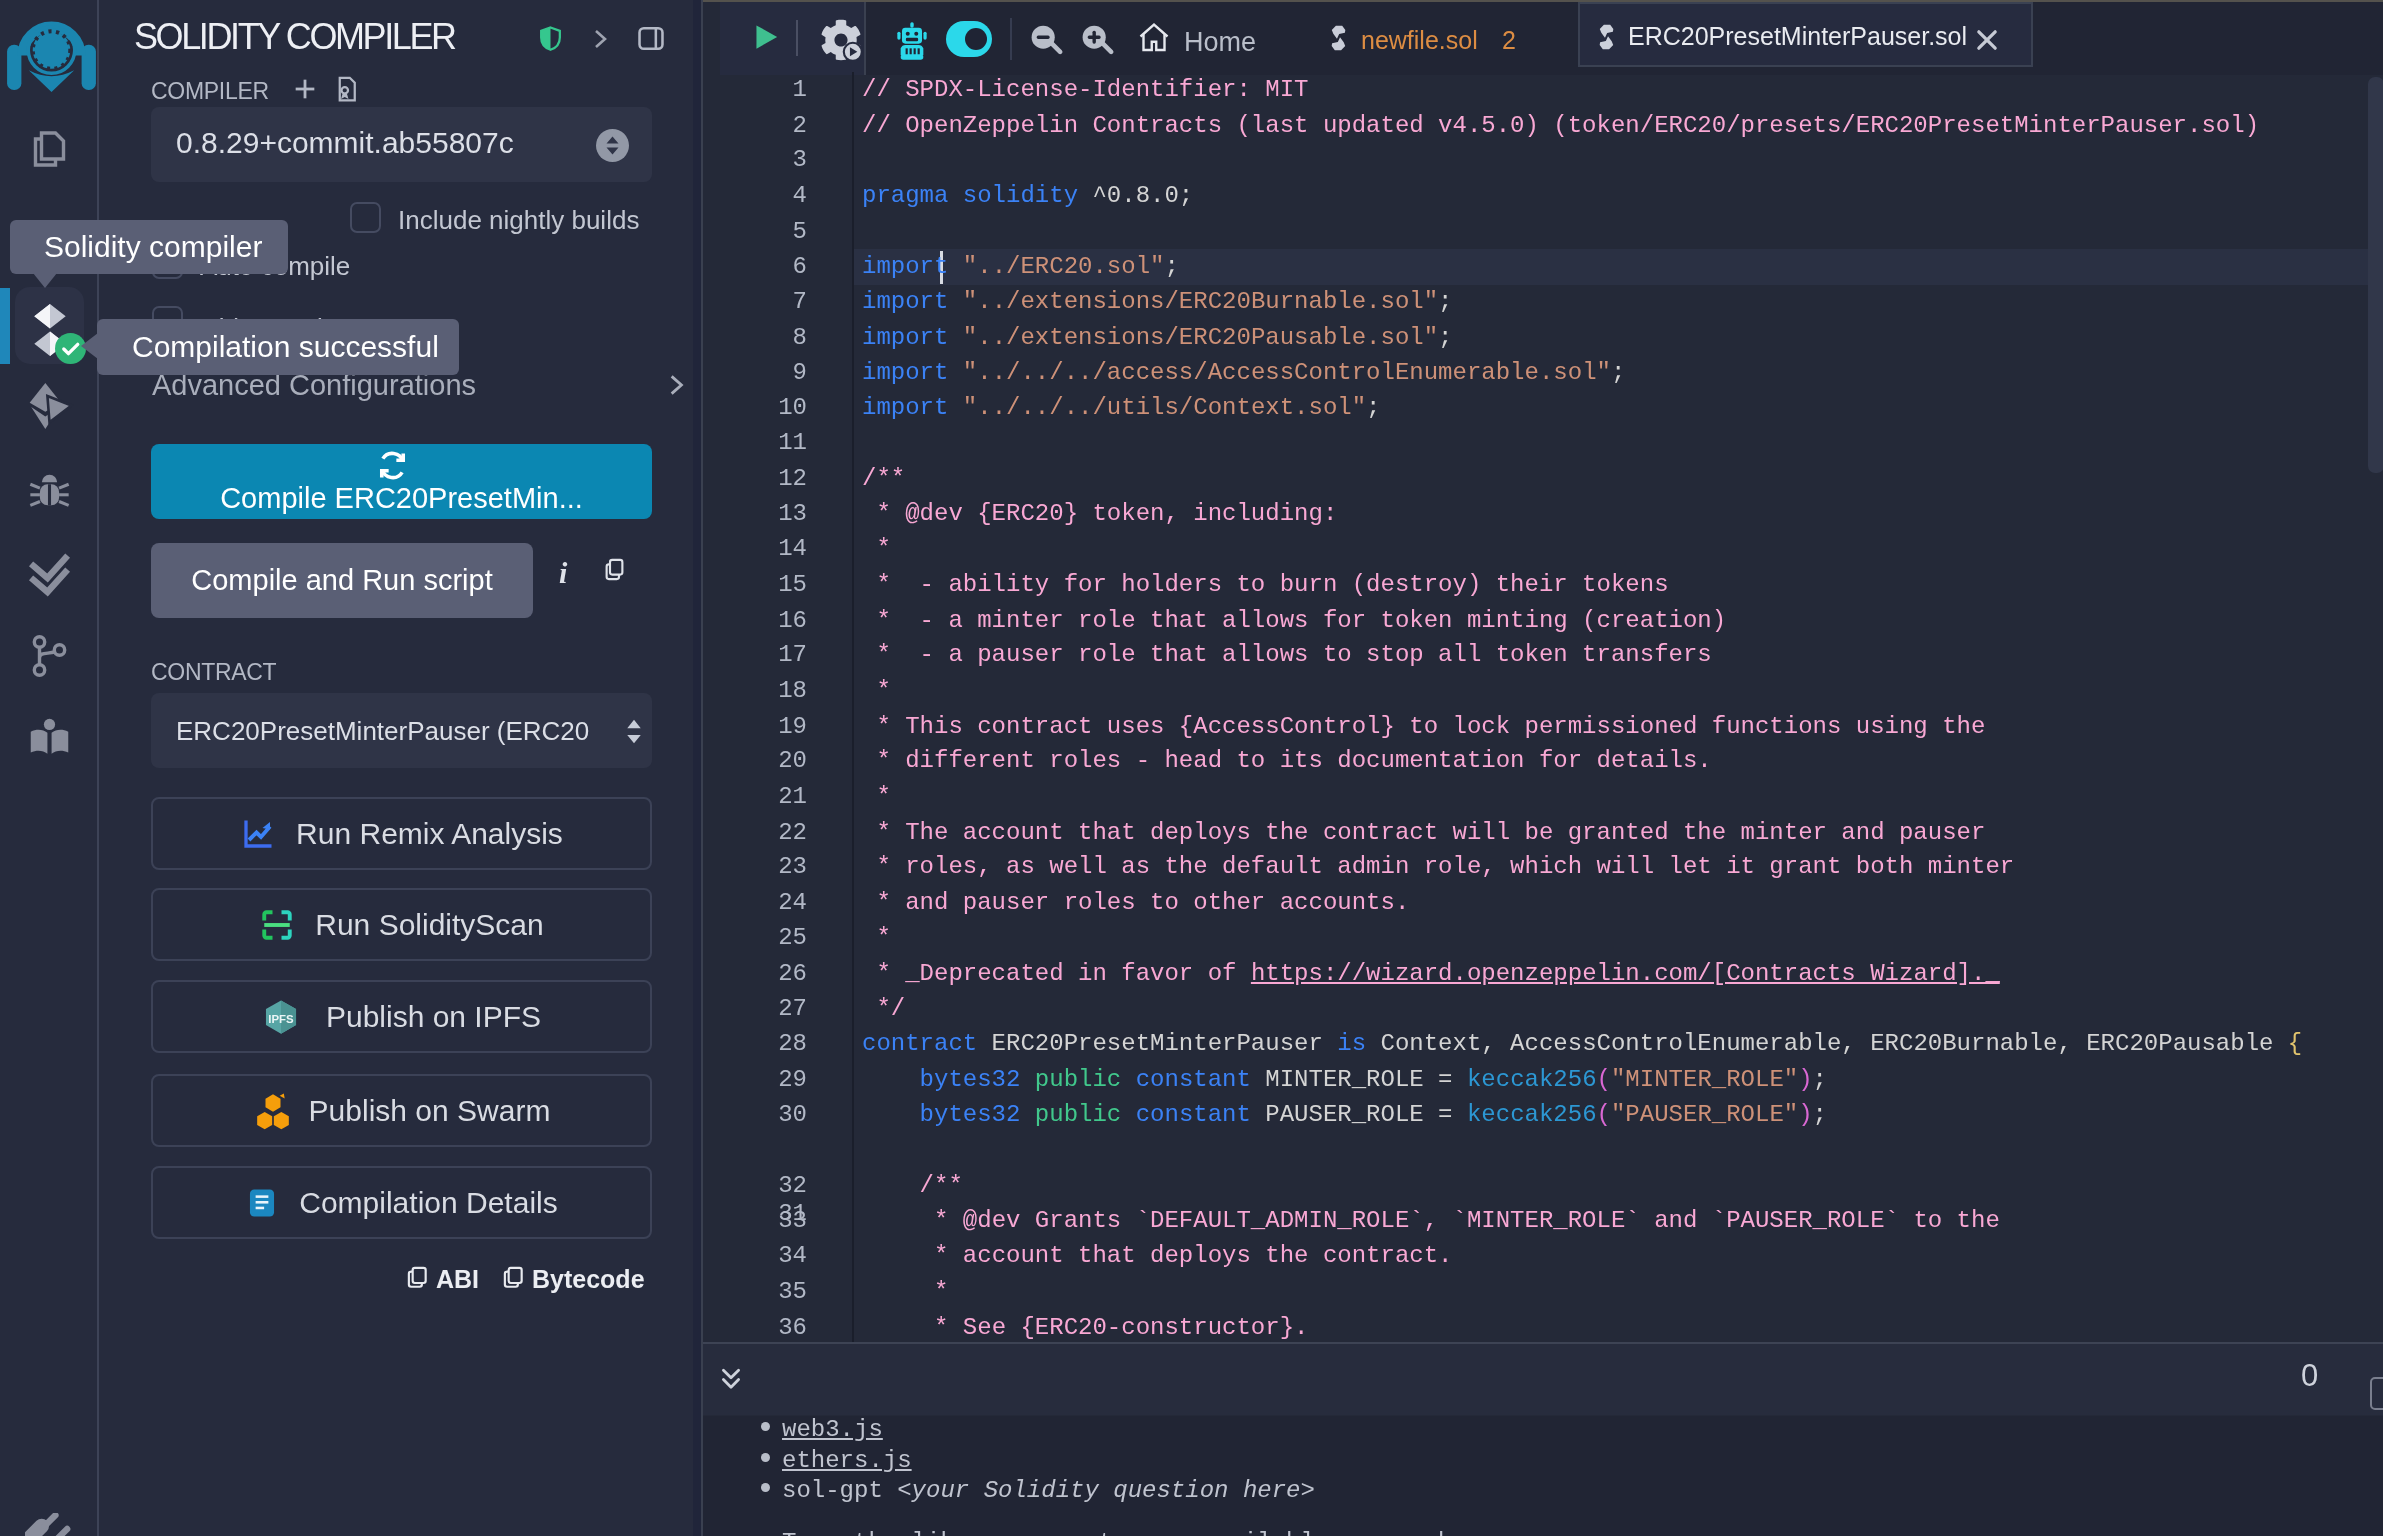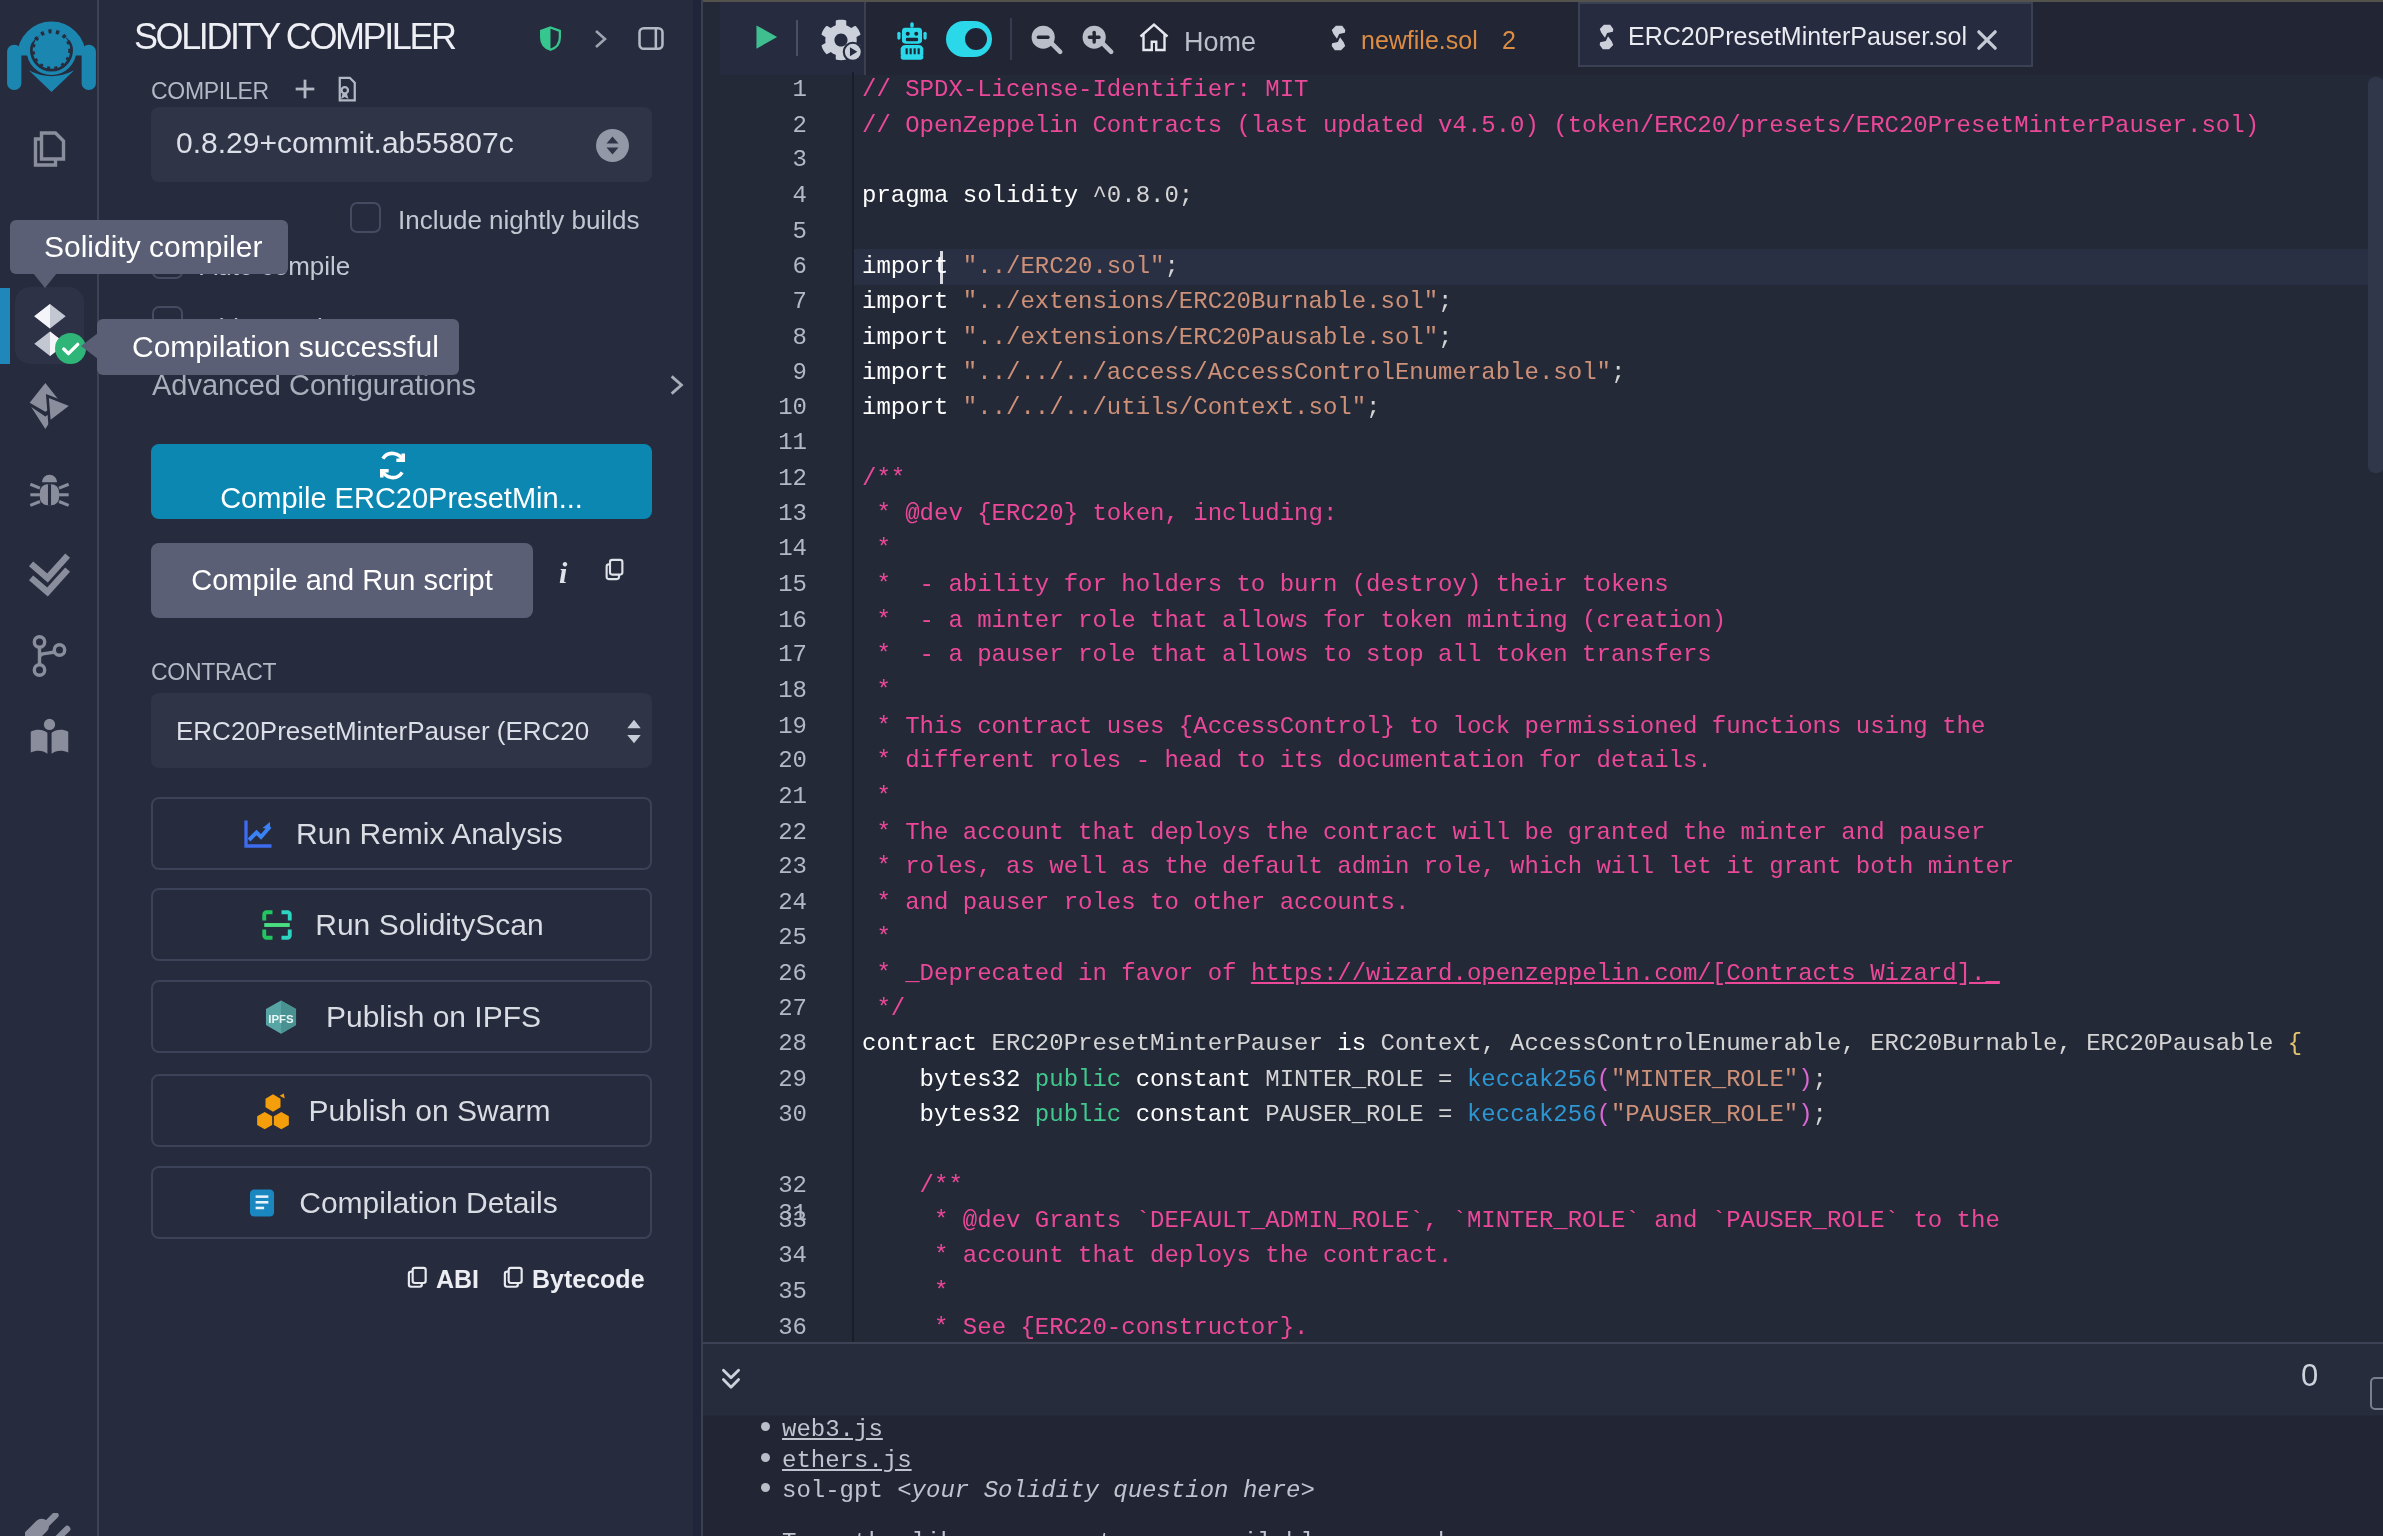--- a/index.html
+++ b/index.html
@@ -19,21 +19,21 @@
   .label { color:#b3b8c5; font-size:23px; letter-spacing:-0.3px; }
   .selectbox { position:absolute; background:#2f3447; border-radius:8px; color:#dcdfe7; font-size:28px; }
   .btn { position:absolute; left:50px; width:501px; height:73px; border:2px solid #3c4257; border-radius:8px;
          display:flex; align-items:center; justify-content:center; color:#d9dce3; font-size:30px; }
 
   
   #main { left:703px; top:0; width:1681px; height:1537px; background:#242938; }
   #topstrip { left:703px; top:0; width:1681px; height:2px; background:#54524d; }
   #tabbar { left:720px; top:2px; width:1953px; height:73px; background:#212534; }
   .ln { position:absolute; left:0; width:104px; text-align:right; color:#b2b8c6; font-family:"Liberation Mono", monospace; font-size:24px; }
-  .k { color:#ffffff;margin-top:8px; } .c { color:#ec4899; } .s { color:#ce9178; } .t { color:#41c88c;margin-top:44px; }
+  .k { color:#3b82f6;margin-top:8px; } .c { color:#f9a8d4; } .s { color:#ce9178; } .t { color:#41c88c;margin-top:44px; }
   .f { color:#2c97d3; } .p { color:#d968d3; } .y { color:#e2c46d; }
   .row { position:absolute; left:0; width:1681px; height:36px; line-height:36px; }
   .row .ln { position:absolute; left:0; top:0; width:104px; text-align:right; color:#b2b8c6; font-family:"Liberation Mono", monospace; font-size:24px; line-height:36px; }
   .row .ct { position:absolute; left:159px; top:0; font-family:"Liberation Mono", monospace; font-size:24px; line-height:36px; white-space:pre; color:#d4d4d4; }
 
   
   #termbar { left:703px; top:1342px; width:1681px; height:73px; background:#272c3d; border-top:2px solid #3d4354; }
   #termbody { left:703px; top:1416px; width:1681px; height:121px; background:#212534; }
   .tline { position:absolute; left:79px; color:#c0c4cf; font-family:"Liberation Mono", monospace; font-size:24px; white-space:pre; }
 

